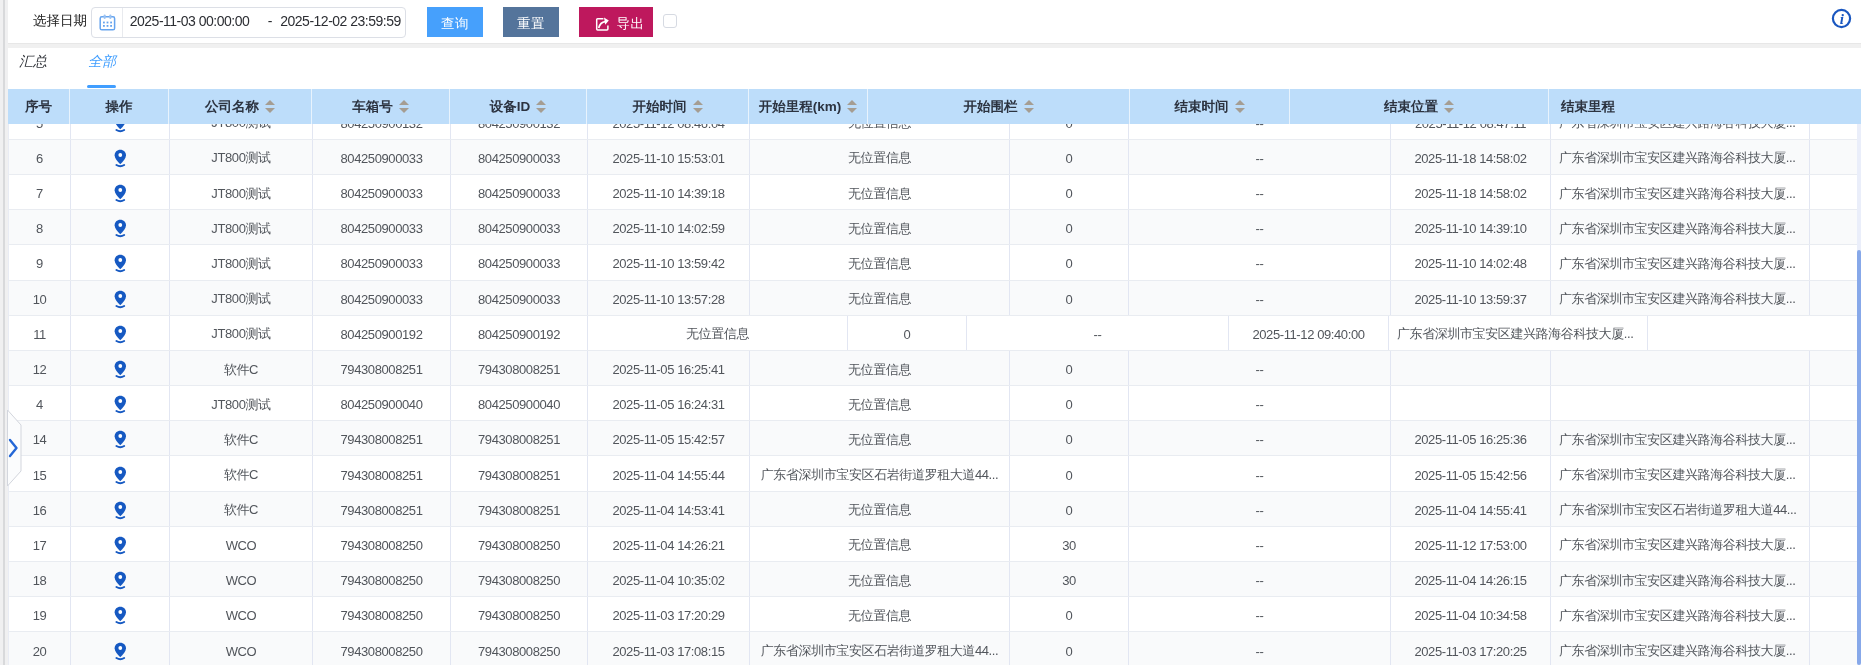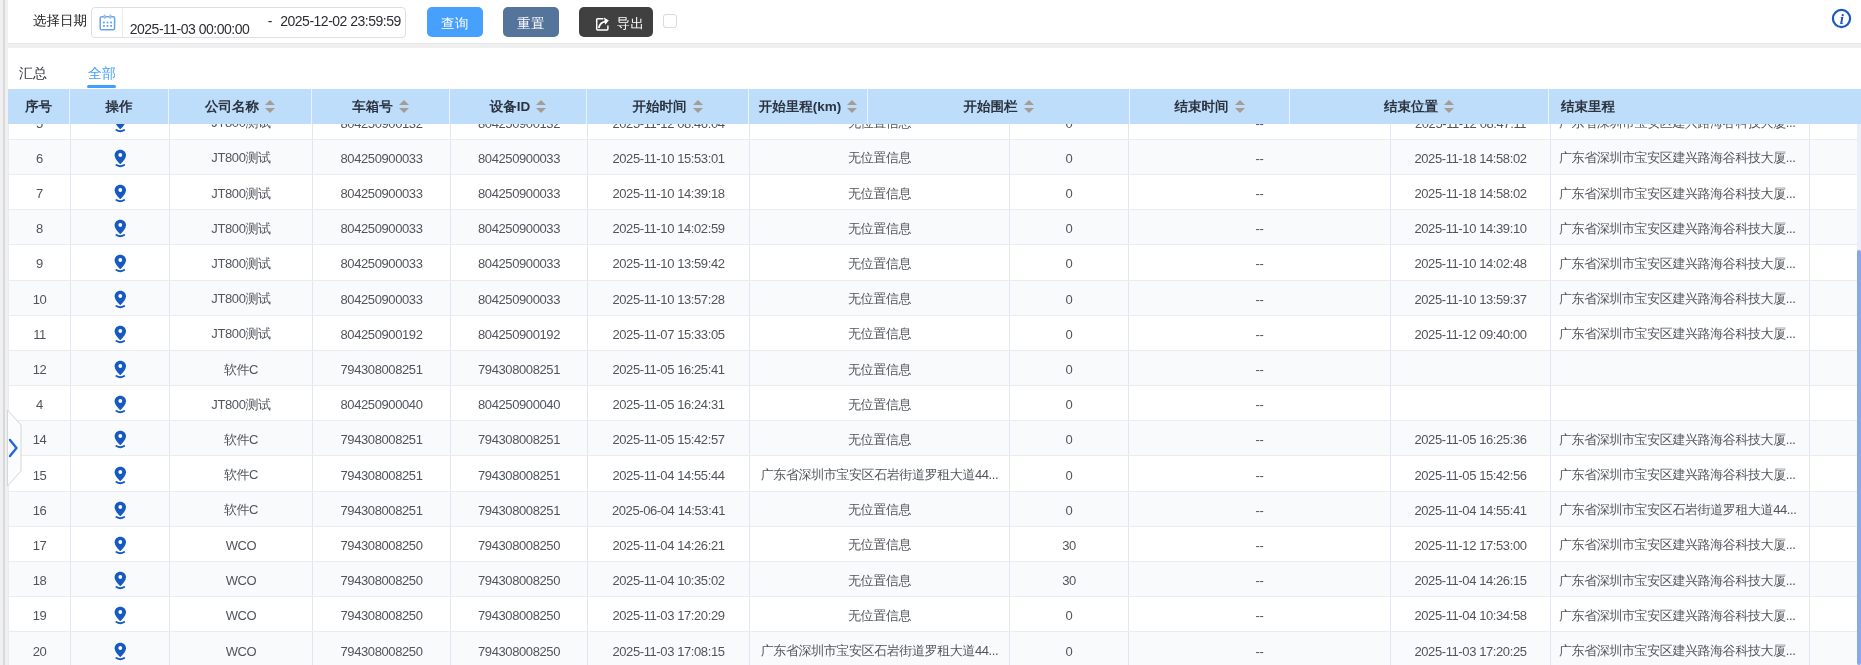--- a/index.html
+++ b/index.html
@@ -12,35 +12,35 @@
 .edgeL2 { position:absolute; left:2.5px; top:0; width:2px; height:665px; background:#d8d9db; z-index:31; }
 .topbarBorder { position:absolute; left:7px; top:0; width:1px; height:44px; background:#e2e2e2; }
 
 
 .band { position:absolute; left:0; top:43px; width:1861px; height:5px; background:#f0f0f0; border-top:1px solid #e7e7e7; }
 .lbl { position:absolute; left:33px; top:12px; font-size:13.5px; color:#222; }
 .dinput { position:absolute; left:91px; top:7px; width:315px; height:31px; border:1px solid #dcdfe6; border-radius:4px; background:#fff; }
 .dinput .cal { position:absolute; left:7px; top:6px; }
 .dinput .vsep { position:absolute; left:30px; top:0px; width:1px; height:29px; background:#e8eaee; }
 .dt { position:absolute; top:-1px; height:29px; line-height:29px; font-size:14px; letter-spacing:-0.5px; color:#2c2e33; text-align:center; }
-.dt1 { left:37px; width:121px;margin-top:8px; }
+.dt1 { left:37px; width:121px; }
 .dash { position:absolute; left:163px; top:-1px; width:30px; height:29px; line-height:29px; text-align:center; font-size:14px; color:#2c2e33; }
 .dt2 { left:188px; width:121px; }
-.btn { position:absolute; top:7px; height:30px; padding-top:3px; border-radius:5px; color:#fff;
+.btn { position:absolute; top:7px; height:30px; padding-top:3px; border-radius:0; color:#fff;
   display:flex; align-items:center; justify-content:center; letter-spacing:0.5px; font-size:13.5px; }
 .bquery { left:427px; width:56px; background:#46a0fc; }
 .breset { left:503px; width:56px; background:#54749b; }
-.bexport { left:579px; width:74px; background:#404040; padding-left:6px; }
+.bexport { left:579px; width:74px; background:#be185d; padding-left:6px; }
 .bexport svg { margin-right:7px; }
 .chk { position:absolute; left:663px; top:14px; width:14px; height:14px; border:1px solid #d6dae2; border-radius:3px; background:#fff; }
 .info { position:absolute; left:1831px; top:8px; }
 
 
 .tabs { position:absolute; left:0; top:48px; width:1861px; height:41px; background:#fff; }
-.tab { position:absolute; top:17px; font-size:14px; color:#2f3238; }
+.tab { position:absolute; top:5px; font-size:14px; color:#2f3238;font-style:italic; }
 .tab1 { left:19px; }
 .tab2 { left:88px; color:#409eff; }
 .tabline { position:absolute; left:87px; top:37px; width:29px; height:2.5px; background:#409eff; border-radius:2px; }
 
 
 .table { position:absolute; left:8px; top:89px; width:1853px; overflow:hidden; }
 .thead { display:flex; height:35px; background:#bdddfa; }
 .hc { flex:0 0 auto; padding-top:0; display:flex; align-items:center; justify-content:center; font-size:13.5px; font-weight:bold;
   color:#2c3340; border-right:1px solid rgba(255,255,255,0.65); height:35px; white-space:nowrap; overflow:hidden; }
 .caret { display:inline-flex; flex-direction:column; margin-left:6px; }
@@ -286,21 +286,20 @@
 <div class="tc c1">
             <svg class="pin" width="12.6" height="19" viewBox="0 0 14 20">
               <path fill="#1659c2" d="M7,0.3 C3.3,0.3 0.7,3 0.7,6.4 C0.7,9.4 3.6,13.3 7,16.4 C10.4,13.3 13.3,9.4 13.3,6.4 C13.3,3 10.7,0.3 7,0.3 Z"></path>
               <circle cx="7" cy="6.1" r="2.1" fill="#fff"></circle>
               <path d="M2.7,17.2 Q7,19.9 11.3,17.2" stroke="#1659c2" stroke-width="2.1" fill="none" stroke-linecap="round"></path>
             </svg>
           </div>
 <div class="tc c2">JT800测试</div>
 <div class="tc c3">804250900192</div>
 <div class="tc c4">804250900192</div>
-<div class="tc c5">2025-11-07 15:33:05</div>
 <div class="tc c6">无位置信息</div>
 <div class="tc c7">0</div>
 <div class="tc c8">--</div>
 <div class="tc c9">2025-11-12 09:40:00</div>
 <div class="tc c10 left">广东省深圳市宝安区建兴路海谷科技大厦...</div>
 <div class="tc c11"></div>
         </div>
 <div class="tr stripe">
           <div class="tc c0">12</div>
 <div class="tc c1">
@@ -386,21 +385,21 @@
 <div class="tc c1">
             <svg class="pin" width="12.6" height="19" viewBox="0 0 14 20">
               <path fill="#1659c2" d="M7,0.3 C3.3,0.3 0.7,3 0.7,6.4 C0.7,9.4 3.6,13.3 7,16.4 C10.4,13.3 13.3,9.4 13.3,6.4 C13.3,3 10.7,0.3 7,0.3 Z"></path>
               <circle cx="7" cy="6.1" r="2.1" fill="#fff"></circle>
               <path d="M2.7,17.2 Q7,19.9 11.3,17.2" stroke="#1659c2" stroke-width="2.1" fill="none" stroke-linecap="round"></path>
             </svg>
           </div>
 <div class="tc c2">软件C</div>
 <div class="tc c3">794308008251</div>
 <div class="tc c4">794308008251</div>
-<div class="tc c5">2025-06-04 14:53:41</div>
+<div class="tc c5">2025-11-04 14:53:41</div>
 <div class="tc c6">无位置信息</div>
 <div class="tc c7">0</div>
 <div class="tc c8">--</div>
 <div class="tc c9">2025-11-04 14:55:41</div>
 <div class="tc c10 left">广东省深圳市宝安区石岩街道罗租大道44...</div>
 <div class="tc c11"></div>
         </div>
 <div class="tr white">
           <div class="tc c0">17</div>
 <div class="tc c1">

